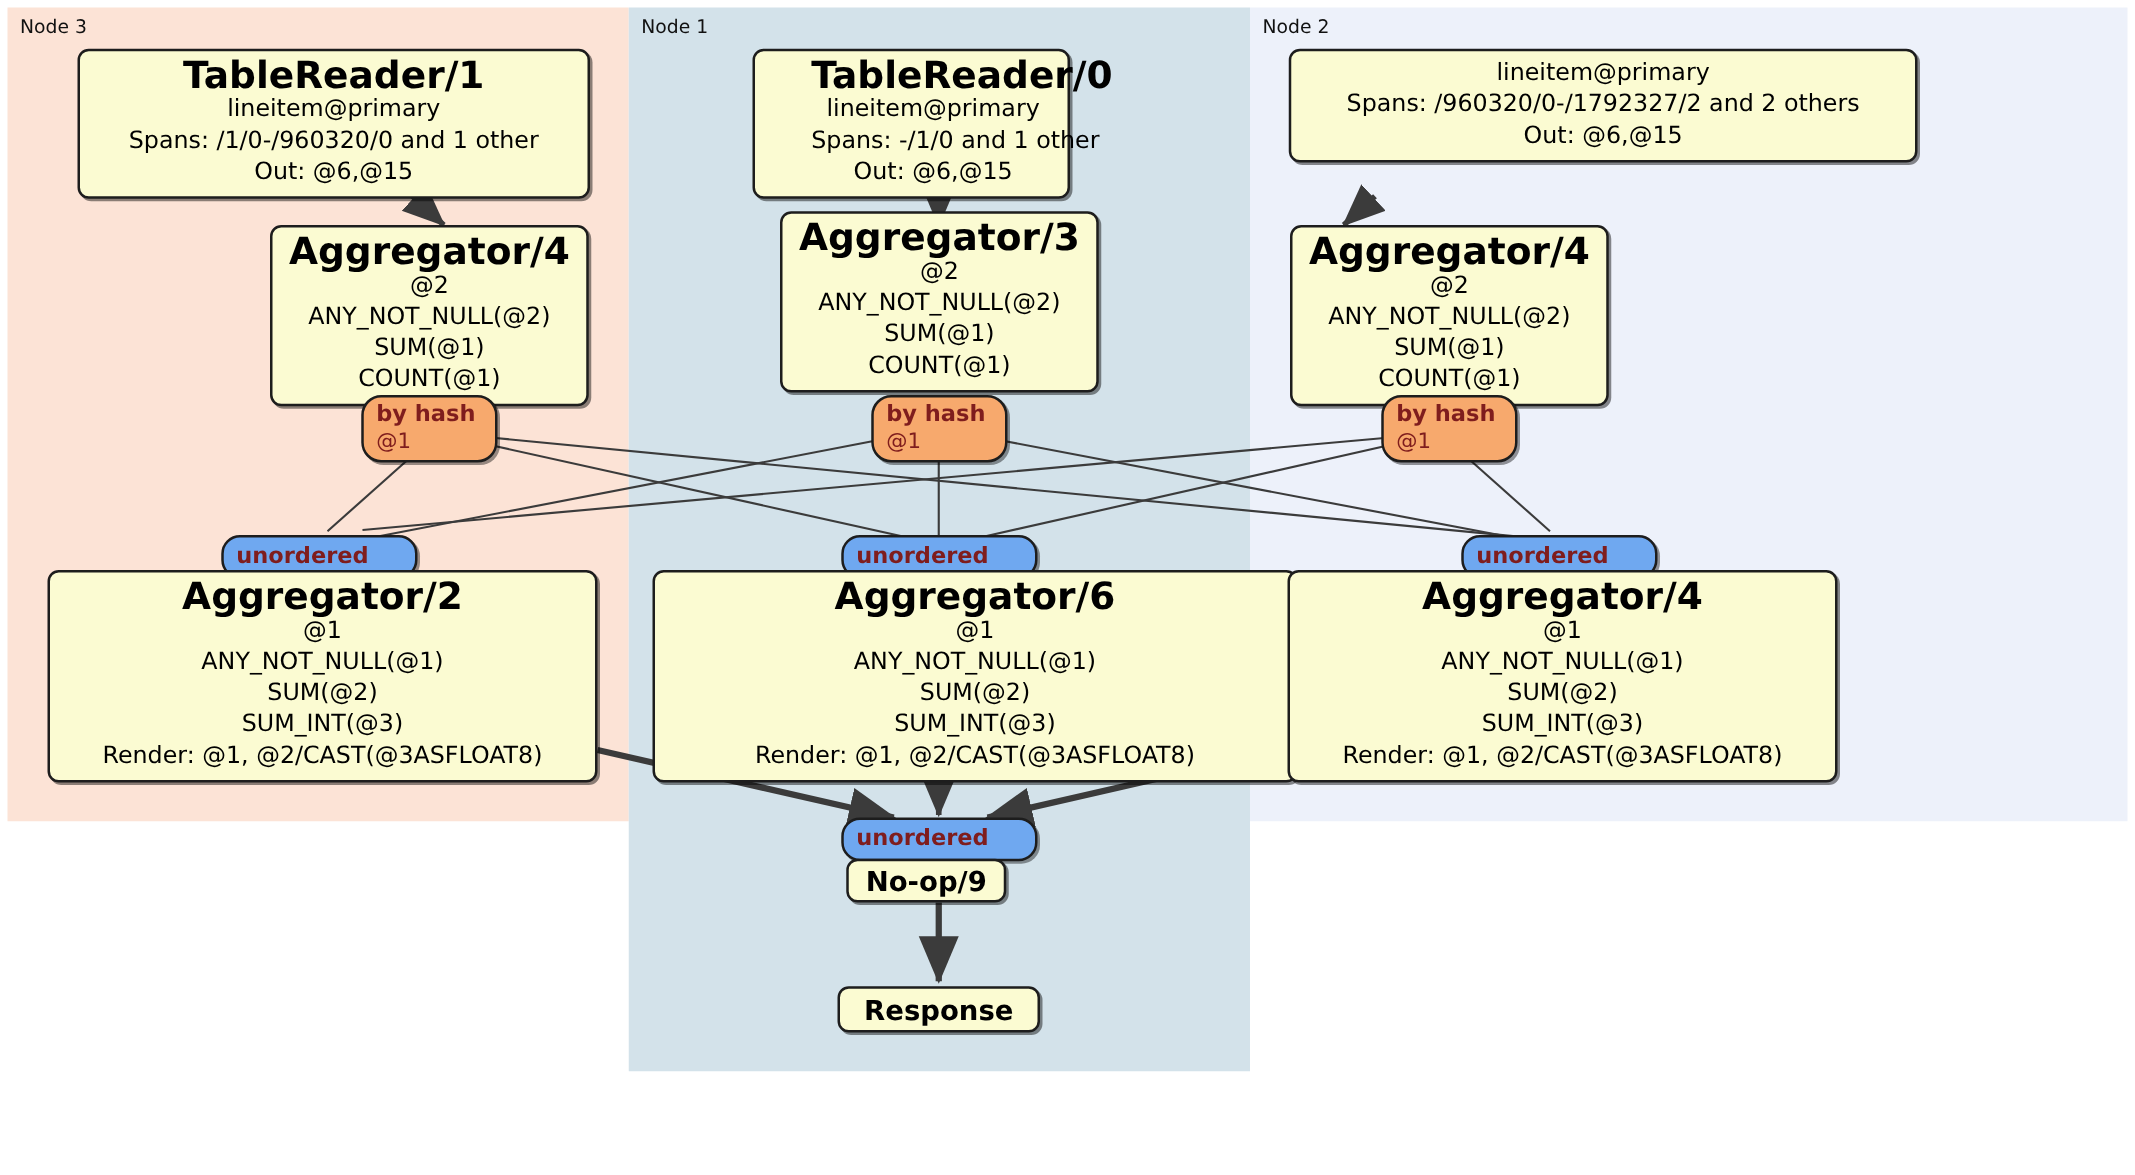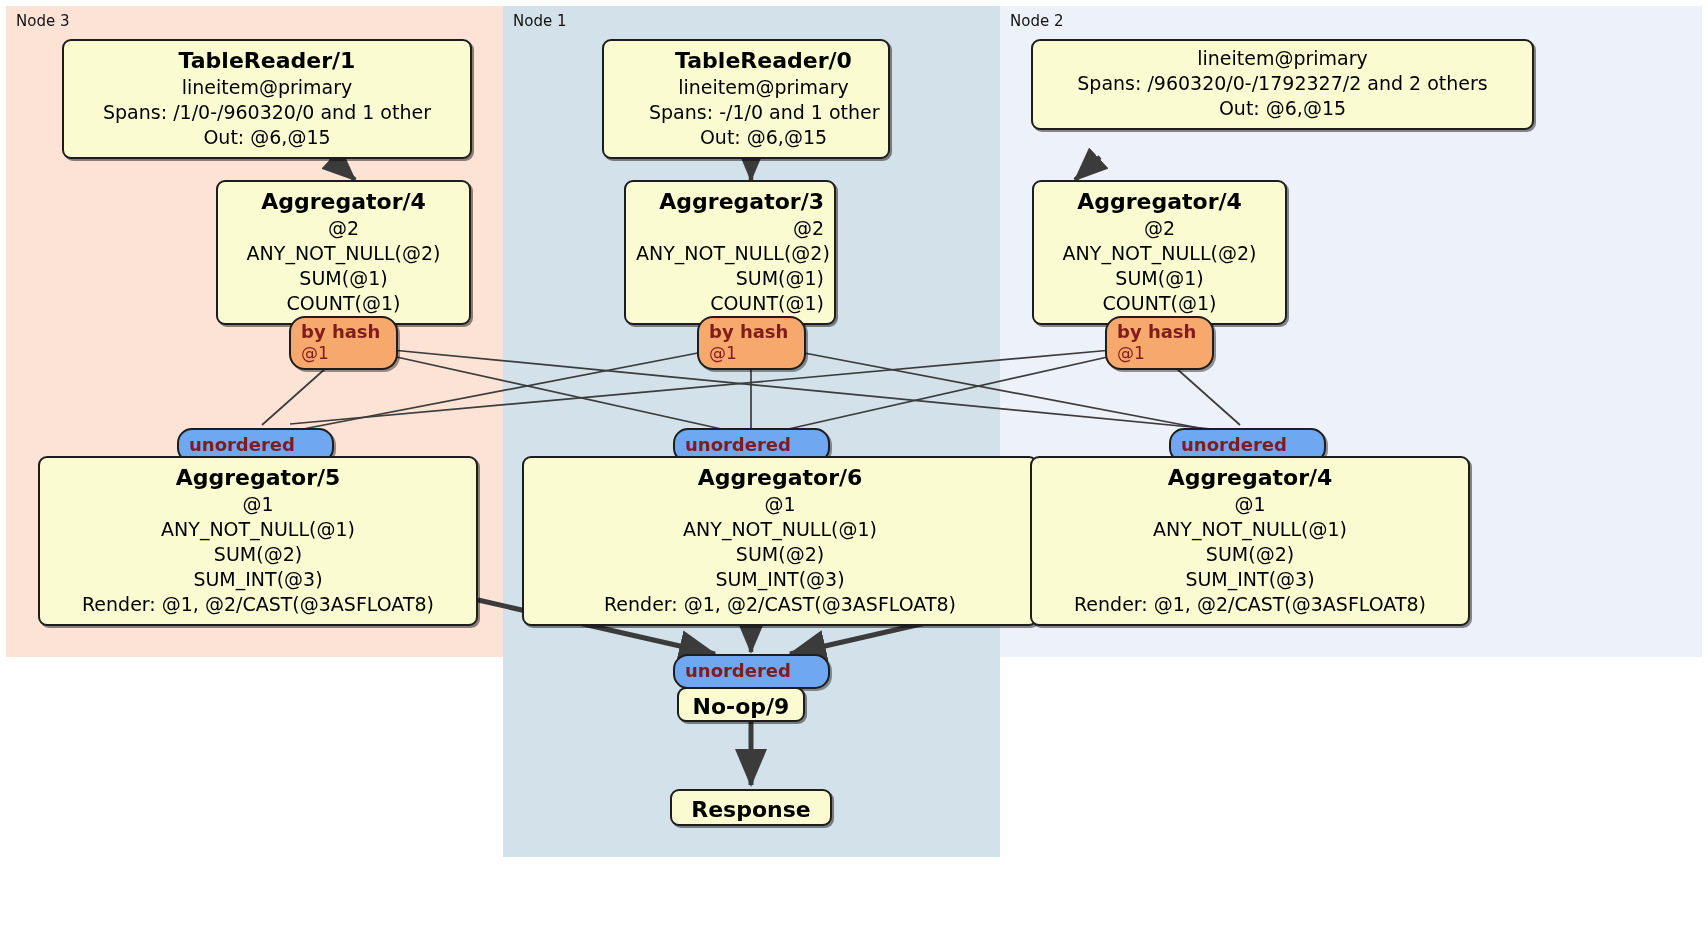--- a/index.html
+++ b/index.html
@@ -18,21 +18,21 @@
 
   
   #edges{position:absolute;left:0;top:0;width:1708px;height:940px;pointer-events:none;}
 
   
   .proc{position:absolute;box-sizing:border-box;background:#fbfbd2;border:2px solid #1d1d1d;
         border-radius:9px;text-align:center;padding:5px 10px 7px 10px;
         font-size:19px;line-height:25px;color:#000;
         font-family:"DejaVu Sans","Liberation Sans",sans-serif;
         box-shadow:2px 2px 0 rgba(0,0,0,0.45);}
-  .proc .title{font-weight:bold;font-size:22px;line-height:29px;}
+  .proc .title{font-weight:bold;font-size:30px;line-height:29px;}
   .proc .ln{white-space:nowrap;}
 
   .pill{position:absolute;box-sizing:border-box;border:2px solid #1d1d1d;border-radius:14px;
         padding:2px 10px 4px 10px;color:#7f1d1d;
         font-family:"DejaVu Sans","Liberation Sans",sans-serif;
         box-shadow:2px 2px 0 rgba(0,0,0,0.40);}
   .pill .t1{font-weight:bold;font-size:18px;line-height:23px;white-space:nowrap;}
   .pill .t2{font-size:17px;line-height:21px;white-space:nowrap;}
   .pill.hash{background:#f7a96d;border-radius:16px;}
   .pill.unord{background:#6fa8f0;border-radius:15px;}
@@ -90,42 +90,42 @@
     <path d="M751,722 L751,785" stroke="#3b3b3b" stroke-width="5" fill="none" marker-end="url(#ah)"></path>
   </svg>
 
   <div class="proc" id="tr1" style="left:62px;top:39px;width:410px;">
     <div class="title">TableReader/1</div>
     <div class="ln">lineitem@primary</div>
     <div class="ln">Spans: /1/0-/960320/0 and 1 other</div>
     <div class="ln">Out: @6,@15</div>
   </div>
 
-  <div class="proc" id="tr0" style="left:602px;top:39px;width:288px;padding-left:45px;">
+  <div class="proc" id="tr0" style="left:602px;top:39px;width:254px;padding-left:45px;">
     <div class="title">TableReader/0</div>
     <div class="ln">lineitem@primary</div>
     <div class="ln">Spans: -/1/0 and 1 other</div>
     <div class="ln">Out: @6,@15</div>
   </div>
 
   <div class="proc" id="tr2" style="left:1031px;top:39px;width:503px;">
     <div class="ln">lineitem@primary</div>
     <div class="ln">Spans: /960320/0-/1792327/2 and 2 others</div>
     <div class="ln">Out: @6,@15</div>
   </div>
 
   <div class="proc" id="agg4" style="left:216px;top:180px;width:255px;">
     <div class="title">Aggregator/4</div>
     <div class="ln">@2</div>
     <div class="ln">ANY_NOT_NULL(@2)</div>
     <div class="ln">SUM(@1)</div>
     <div class="ln">COUNT(@1)</div>
   </div>
 
-  <div class="proc" id="agg3" style="left:624px;top:180px;width:212px;text-align:right;">
+  <div class="proc" id="agg3" style="left:624px;top:169px;width:255px;">
     <div class="title">Aggregator/3</div>
     <div class="ln">@2</div>
     <div class="ln">ANY_NOT_NULL(@2)</div>
     <div class="ln">SUM(@1)</div>
     <div class="ln">COUNT(@1)</div>
   </div>
 
   <div class="proc" id="agg5" style="left:1032px;top:180px;width:255px;">
     <div class="title">Aggregator/4</div>
     <div class="ln">@2</div>
@@ -153,21 +153,21 @@
     <div class="t1">unordered</div>
   </div>
   <div class="pill unord" style="left:673px;top:428px;width:157px;padding-top:3px;padding-bottom:5px;">
     <div class="t1">unordered</div>
   </div>
   <div class="pill unord" style="left:1169px;top:428px;width:157px;padding-top:3px;padding-bottom:5px;">
     <div class="t1">unordered</div>
   </div>
 
   <div class="proc" id="agg7" style="left:38px;top:456px;width:440px;">
-    <div class="title">Aggregator/5</div>
+    <div class="title">Aggregator/2</div>
     <div class="ln">@1</div>
     <div class="ln">ANY_NOT_NULL(@1)</div>
     <div class="ln">SUM(@2)</div>
     <div class="ln">SUM_INT(@3)</div>
     <div class="ln">Render: @1, @2/CAST(@3ASFLOAT8)</div>
   </div>
 
   <div class="proc" id="agg6" style="left:522px;top:456px;width:516px;">
     <div class="title">Aggregator/6</div>
     <div class="ln">@1</div>

